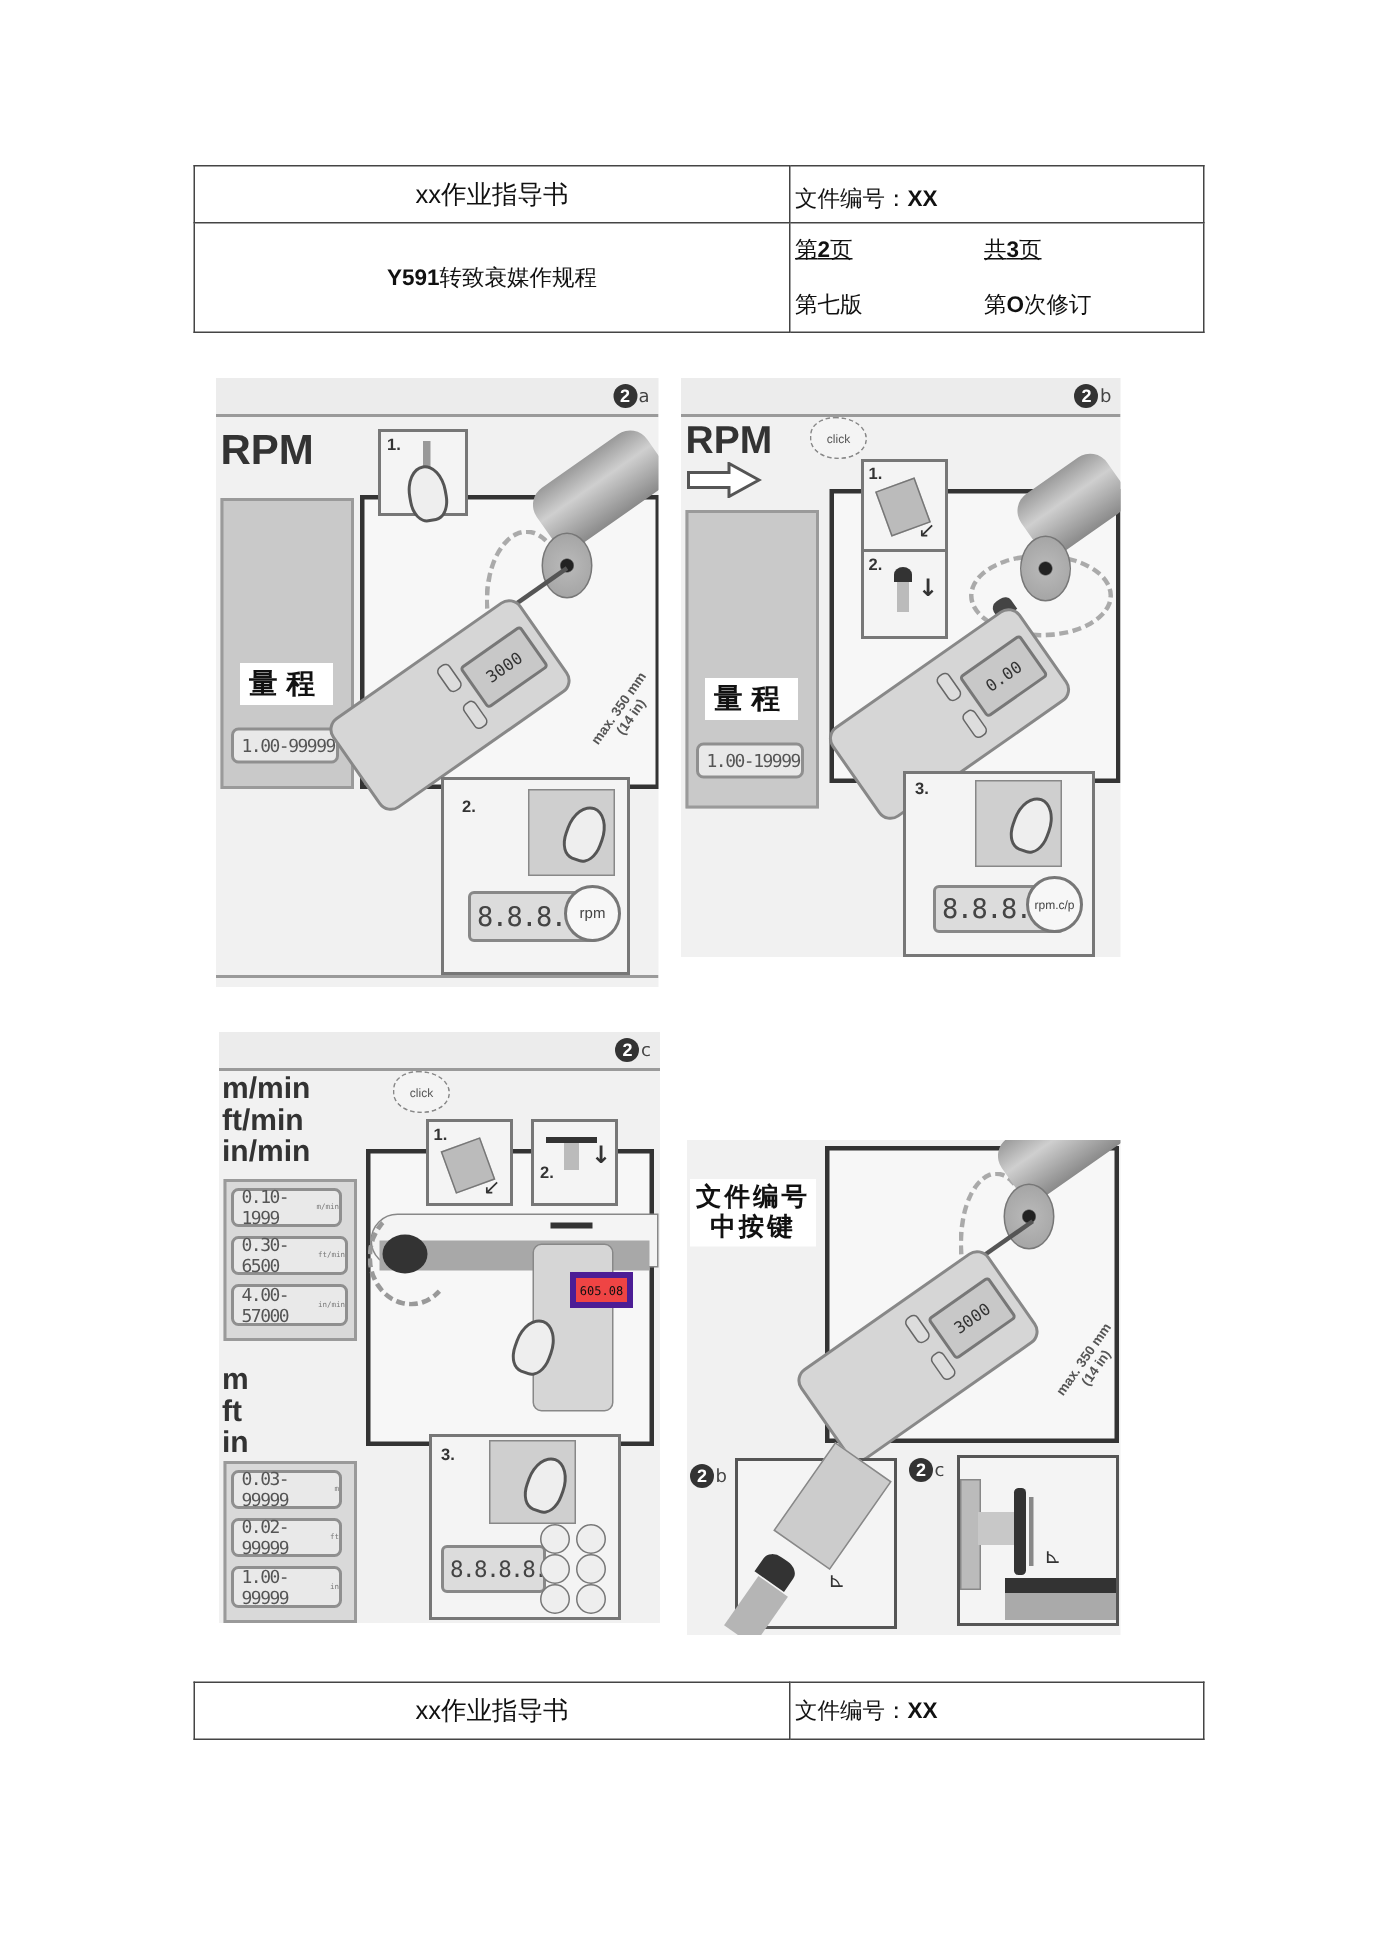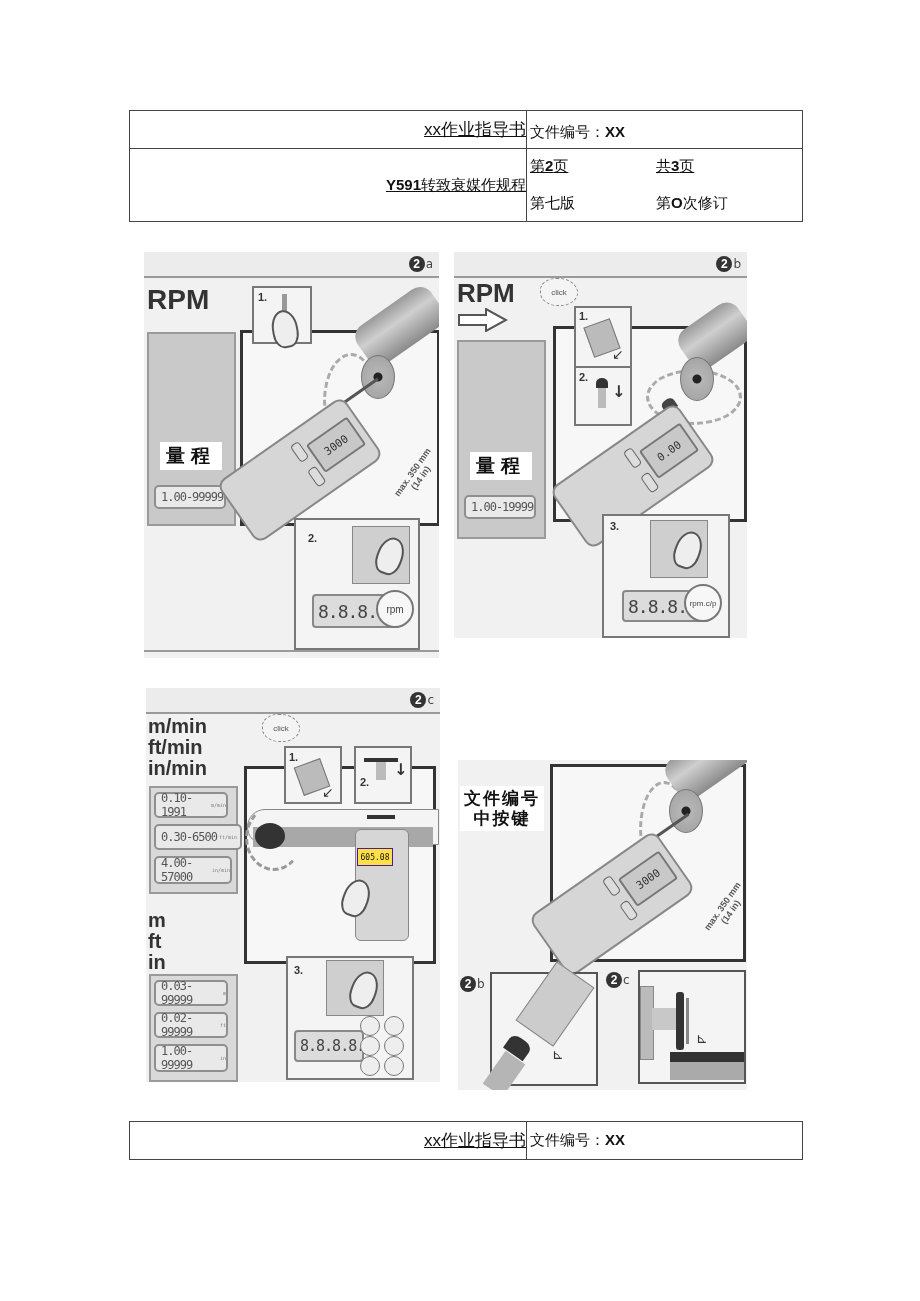--- a/index.html
+++ b/index.html
@@ -1,21 +1,21 @@
 <!DOCTYPE html>
 <html><head>
 <meta charset="utf-8">
 <style>
   html, body { margin: 0; padding: 0; background: #ffffff; }
   body { width: 920px; height: 1301px; position: relative; font-family: "DejaVu Sans", "Liberation Sans", sans-serif; color: #111; overflow: hidden; }
 
   
   table.hdr { position: absolute; left: 129px; width: 673px; border-collapse: collapse; table-layout: fixed; }
   table.hdr td { border: 1px solid #444; padding: 0 0 0 3px; vertical-align: middle; font-size: 15px; }
-  table.hdr td.center { text-align: right; padding: 0; text-decoration: underline; }
+  table.hdr td.center { text-align: center; padding: 0; }
   .title-text { font-family: "Liberation Sans", sans-serif; font-size: 17px; }
   .bold { font-weight: bold; font-family: "Liberation Sans", sans-serif; }
   .serif { font-family: "DejaVu Serif", "Liberation Serif", serif; }
   .pair { display: flex; }
   .pair span.col1 { width: 126px; display: inline-block; }
 
   
   .panel { position: absolute; background: #f1f1f1; overflow: hidden; }
   .panel .topbar { position: absolute; left: 0; right: 0; top: 0; height: 24px; background: #ececec; border-bottom: 2px solid #9a9a9a; }
   .badge { position: absolute; top: 4px; right: 6px; display: flex; align-items: center; font-size: 12px; color: #444; }
@@ -174,24 +174,24 @@
       <span class="circ">2</span>
       <span>c</span>
     </div>
   <div class="big-label" style="left:2px; top:28px; font-size:20px; line-height:21px;">
     <div>m/min</div>
     <div>ft/min</div>
     <div>in/min</div>
   </div>
   <div class="range-col" style="left:3px; top:98px; width:85px; height:104px; background:#d9d9d9;"></div>
   <div class="lcd-chip" style="left:8px; top:104px; width:74px; height:26px;">
-      <span>0.10-1991</span>
+      <span>0.10-1999</span>
       <small>m/min</small>
     </div>
-  <div class="lcd-chip" style="left:8px; top:136px; width:88px; height:26px;">
+  <div class="lcd-chip" style="left:8px; top:136px; width:78px; height:26px;">
       <span>0.30-6500</span>
       <small>ft/min</small>
     </div>
   <div class="lcd-chip" style="left:8px; top:168px; width:78px; height:28px;">
       <span>4.00-57000</span>
       <small>in/min</small>
     </div>
 
   <div class="big-label" style="left:2px; top:222px; font-size:20px; line-height:21px;">
     <div>m</div>
@@ -212,21 +212,21 @@
       <small>in</small>
     </div>
 
   <div class="click-burst" style="left:116px; top:26px;">click</div>
   <div class="frame" style="left:98px; top:78px; width:186px; height:192px;">
     <div style="position:absolute; left:0; top:40px; width:190px; height:34px; background:#f4f4f4; border:1px solid #888; border-radius:30px 0 0 30px;"></div>
     <div style="position:absolute; left:6px; top:58px; width:180px; height:20px; background:#a8a8a8;"></div>
     <div style="position:absolute; left:8px; top:54px; width:30px; height:26px; border-radius:50%; background:#333;"></div>
     <div class="dashed-arc" style="left:-2px; top:36px; width:52px; height:60px; border-color:transparent transparent #999 #999;"></div>
     <div style="position:absolute; left:108px; top:60px; width:52px; height:110px; background:#d6d6d6; border:1px solid #888; border-radius:6px;">
-      <div style="position:absolute; left:1px; top:18px; width:34px; height:16px; background:#fde047; border:1px solid #4c1d95; font-family:'DejaVu Sans Mono', monospace; font-size:8px; display:flex; align-items:center; justify-content:center;">605.08</div>
+      <div style="position:absolute; left:24px; top:18px; width:34px; height:16px; background:#ef4444; border:4px solid #4c1d95; font-family:'DejaVu Sans Mono', monospace; font-size:8px; display:flex; align-items:center; justify-content:center;">605.08</div>
     </div>
     <div style="position:absolute; left:120px; top:46px; width:28px; height:4px; background:#333;"></div>
     <div class="thumb" style="left:96px; top:110px;"></div>
   </div>
   <div class="inset" style="left:138px; top:58px; width:54px; height:54px;">
     <span class="step" style="left:3px; top:3px;">1.</span>
     <div style="position:absolute; left:12px; top:14px; width:26px; height:28px; background:#bbb; border:1px solid #777; transform:rotate(-20deg);"></div>
     <div style="position:absolute; left:36px; top:36px; color:#333; font-size:14px;">↙</div>
   </div>
   <div class="inset" style="left:208px; top:58px; width:54px; height:54px;">

